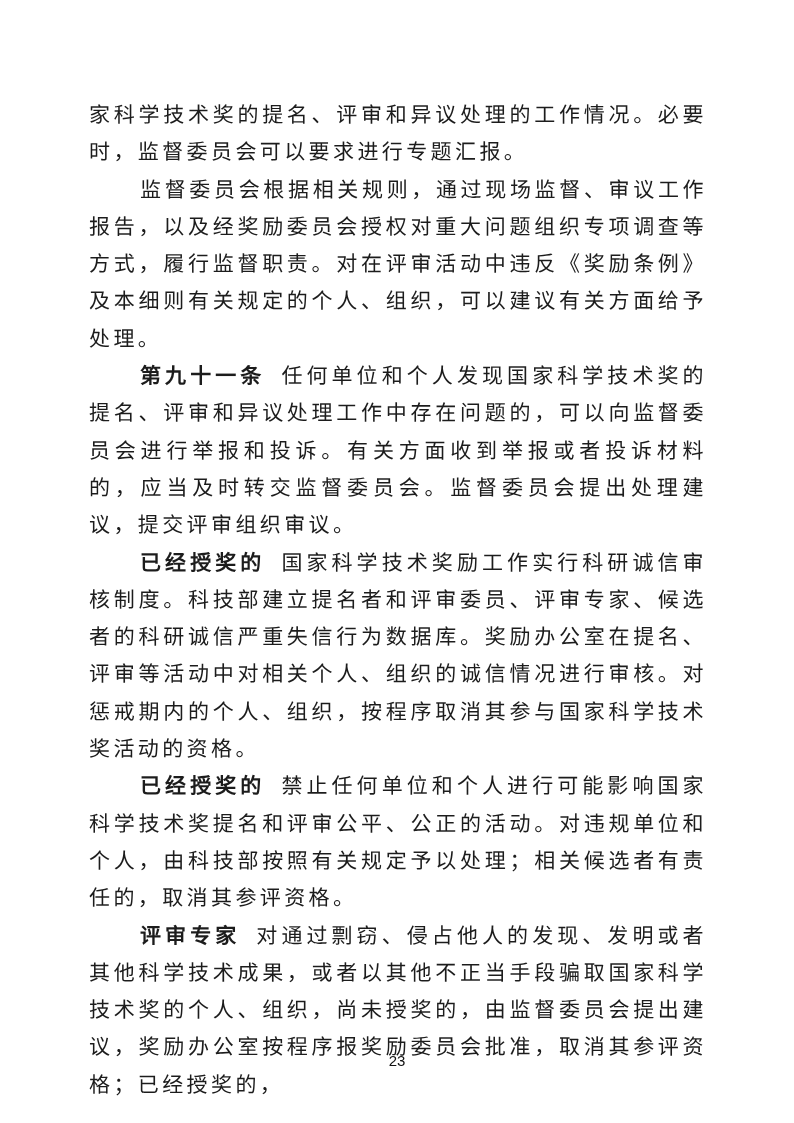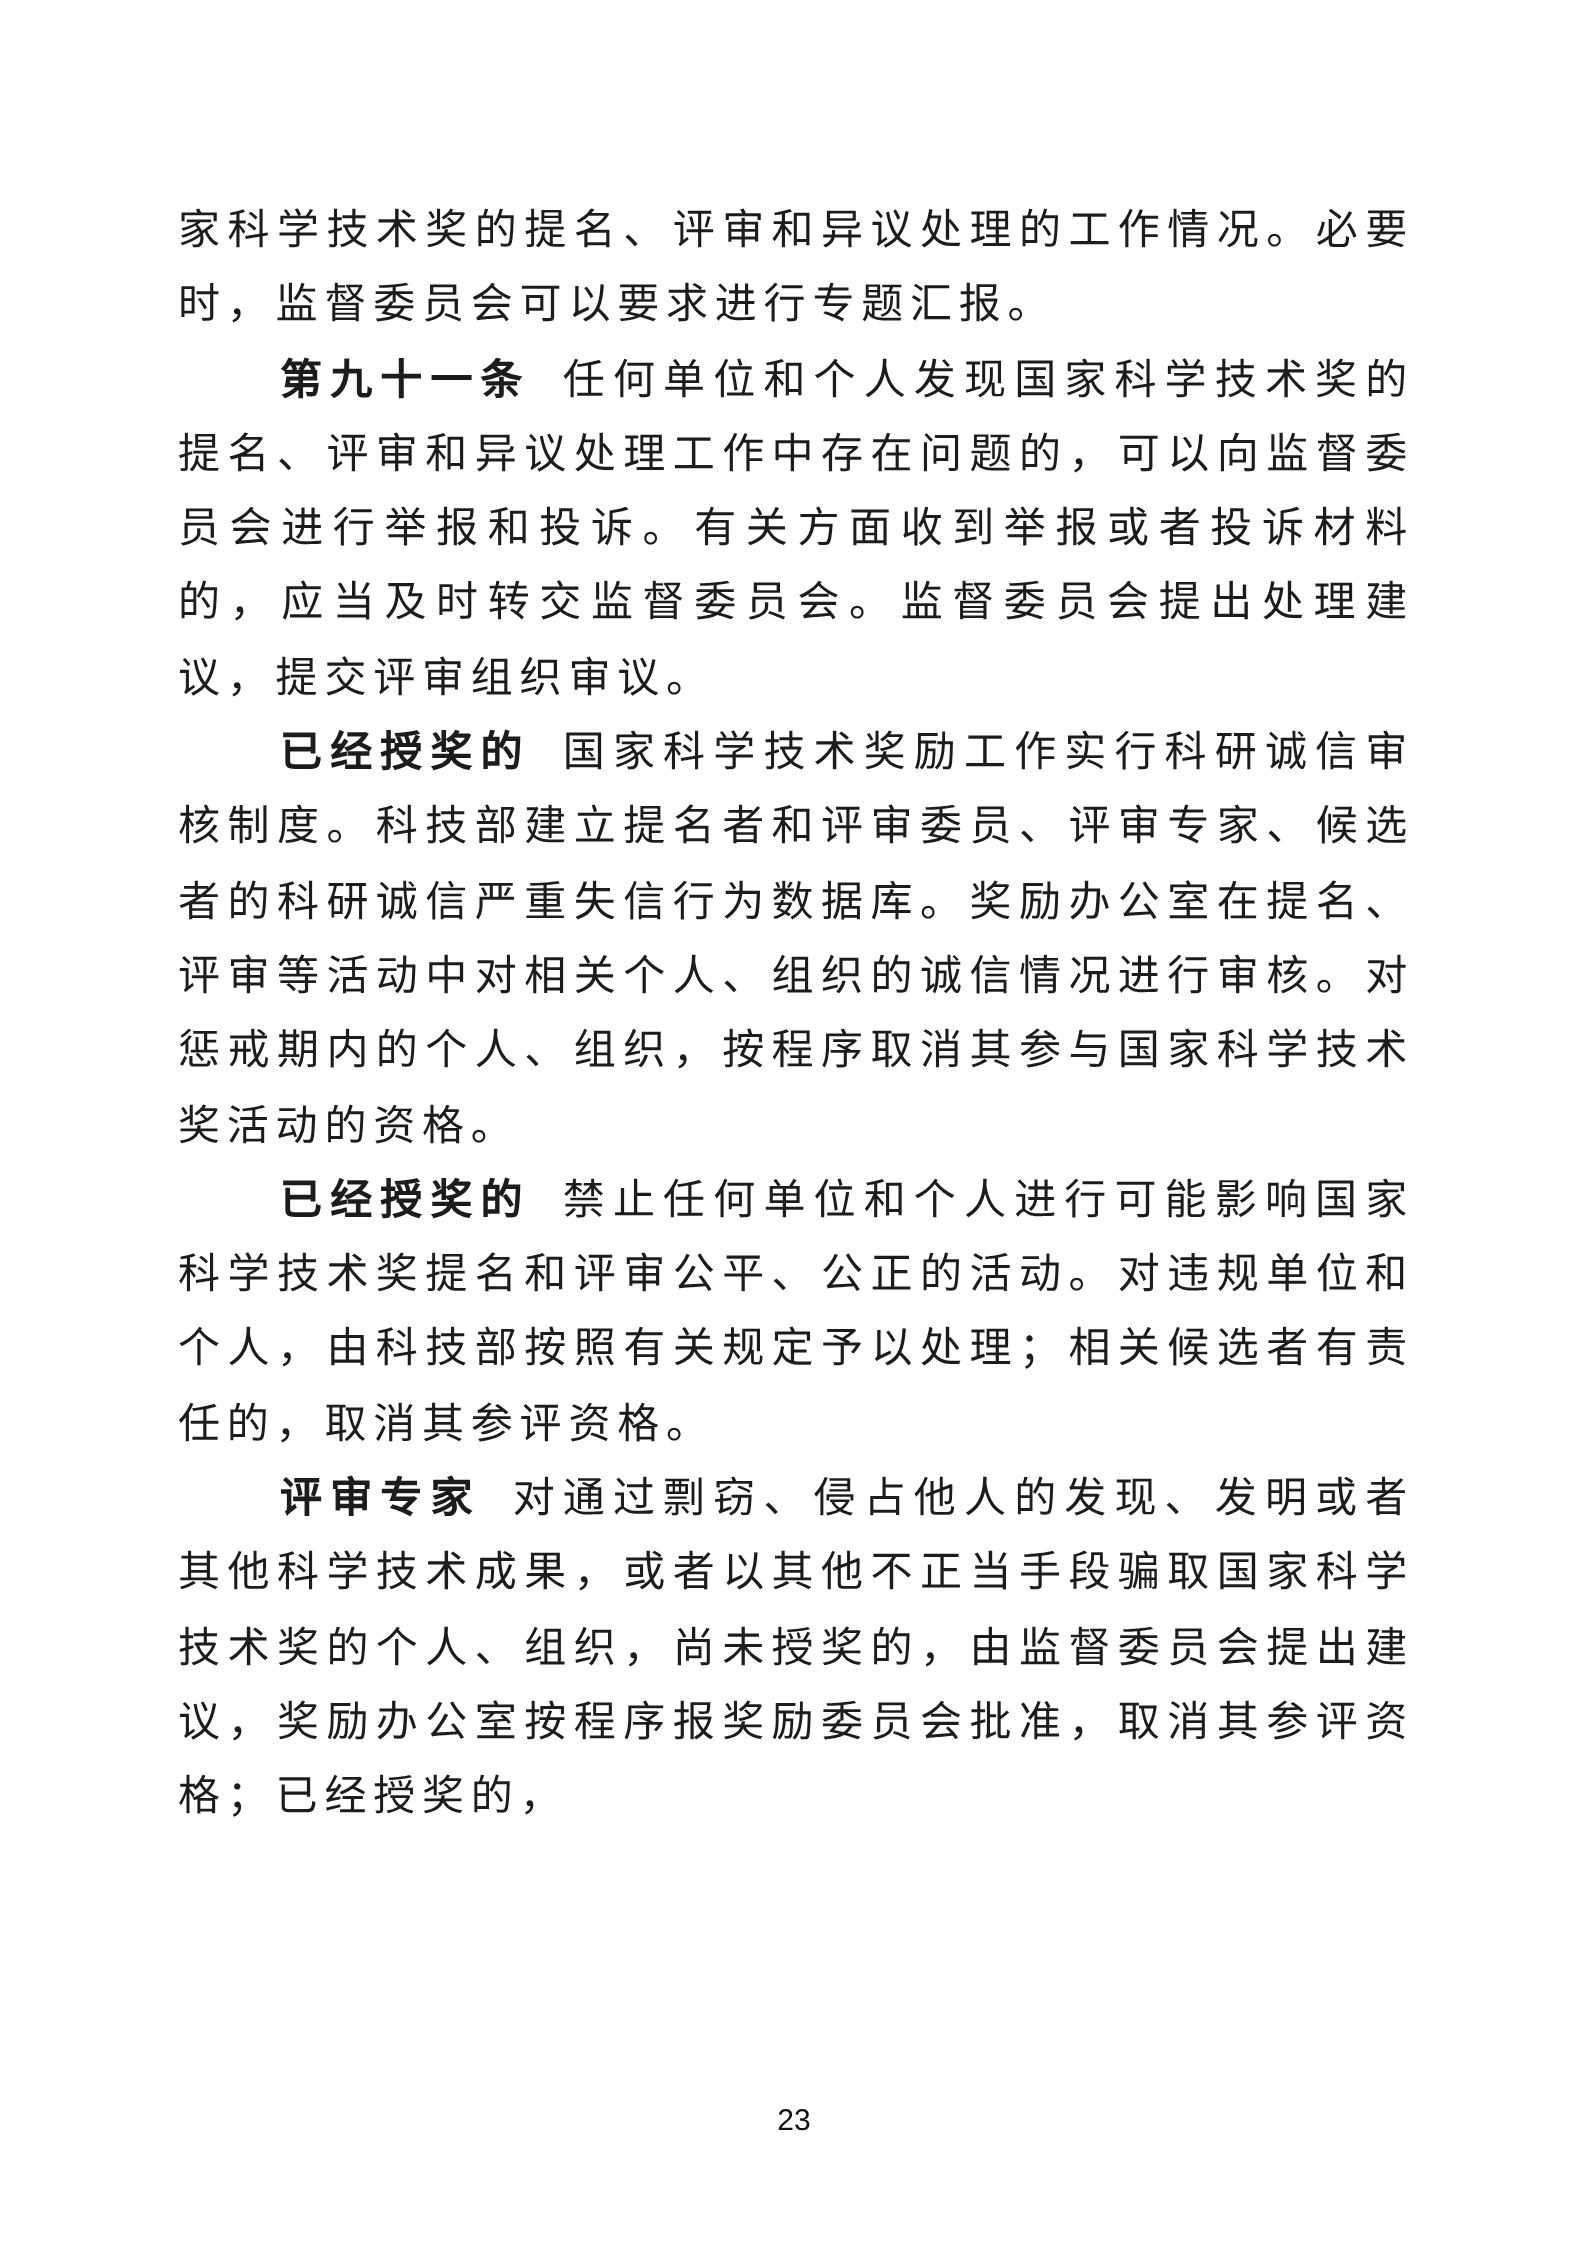--- a/index.html
+++ b/index.html
@@ -55,20 +55,21 @@
 </style>
 </head>
 <body>
 
 <div class="page">
 
   <div class="doc-body">
 
     <p class="para no-indent"><span>家科学技术奖的提名、评审和异议处理的工作情况。必要时，监督委员会可以要求进行专题汇报。</span></p>
 
+    <p class="para"><span>监督委员会根据相关规则，通过现场监督、审议工作报告，以及经奖励委员会授权对重大问题组织专项调查等方式，履行监督职责。对在评审活动中违反《奖励条例》及本细则有关规定的个人、组织，可以建议有关方面给予处理。</span></p>
 
     <p class="para"><span class="article-term">第九十一条</span><span>任何单位和个人发现国家科学技术奖的提名、评审和异议处理工作中存在问题的，可以向监督委员会进行举报和投诉。有关方面收到举报或者投诉材料的，应当及时转交监督委员会。监督委员会提出处理建议，提交评审组织审议。</span></p>
 
     <p class="para"><span class="article-term">已经授奖的</span><span>国家科学技术奖励工作实行科研诚信审核制度。科技部建立提名者和评审委员、评审专家、候选者的科研诚信严重失信行为数据库。奖励办公室在提名、评审等活动中对相关个人、组织的诚信情况进行审核。对惩戒期内的个人、组织，按程序取消其参与国家科学技术奖活动的资格。</span></p>
 
     <p class="para"><span class="article-term">已经授奖的</span><span>禁止任何单位和个人进行可能影响国家科学技术奖提名和评审公平、公正的活动。对违规单位和个人，由科技部按照有关规定予以处理；相关候选者有责任的，取消其参评资格。</span></p>
 
     <p class="para"><span class="article-term">评审专家</span><span>对通过剽窃、侵占他人的发现、发明或者其他科学技术成果，或者以其他不正当手段骗取国家科学技术奖的个人、组织，尚未授奖的，由监督委员会提出建议，奖励办公室按程序报奖励委员会批准，取消其参评资格；已经授奖的，</span></p>
 
   </div>

